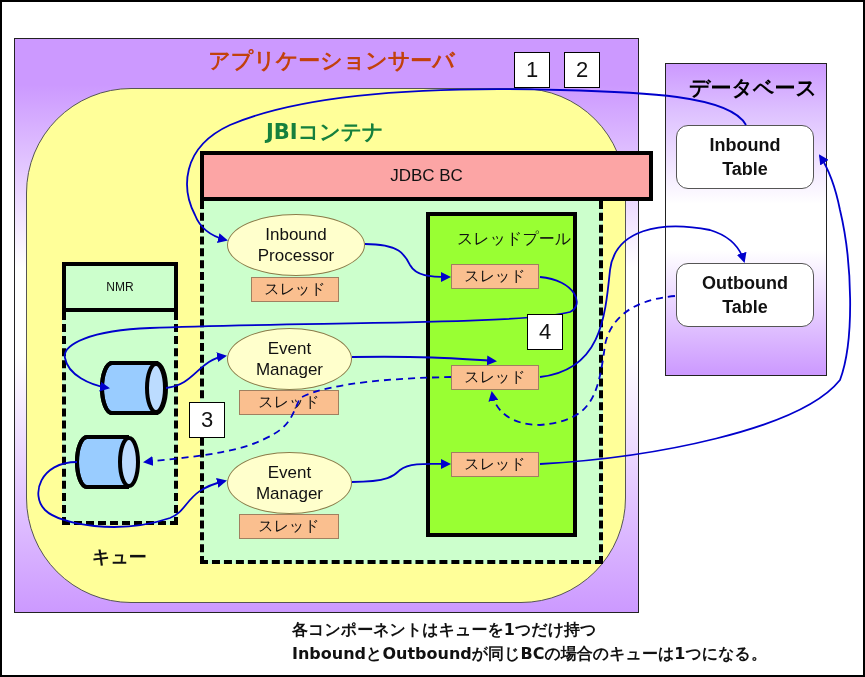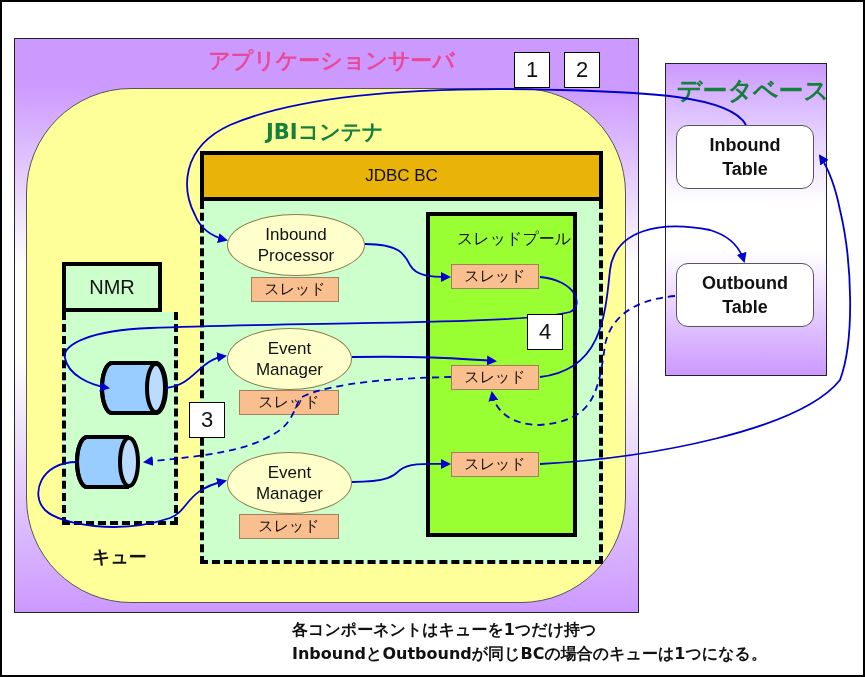--- a/index.html
+++ b/index.html
@@ -1,37 +1,37 @@
 <!DOCTYPE html>
 <html><head>
 <meta charset="utf-8">
 <style>
   html,body{margin:0;padding:0;background:#fff;}
   body{width:865px;height:677px;position:relative;overflow:hidden;font-family:"DejaVu Sans","Liberation Sans",sans-serif;}
   .frame{position:absolute;left:0;top:0;width:861px;height:673px;border:2px solid #000;border-right-width:2px;box-sizing:content-box;}
   .abs{position:absolute;box-sizing:border-box;}
   .appserver{left:14px;top:38px;width:625px;height:575px;border:1px solid #222;
     background:linear-gradient(to bottom,#cc99ff 0%,#cc99ff 8%,#ffffff 40%,#ffffff 55%,#cc99ff 100%);}
-  .appserver-title{left:14px;top:46px;width:625px;text-align:center;font-size:22px;font-weight:bold;color:#ec4899;padding-left:10px;}
+  .appserver-title{left:14px;top:46px;width:625px;text-align:center;font-size:22px;font-weight:bold;color:#c2410c;padding-left:10px;}
   .jbi{left:26px;top:88px;width:600px;height:515px;border:1px solid #555;border-radius:105px;background:#ffff99;}
   .jbi-title{left:266px;top:118px;font-size:21px;font-weight:bold;color:#15803d;}
-  .jdbc-head{left:200px;top:151px;width:403px;height:50px;border:4px solid #000;background:#eab308;
+  .jdbc-head{left:200px;top:151px;width:453px;height:50px;border:4px solid #000;background:#fca5a5;
     display:flex;align-items:center;justify-content:center;font-size:17px;color:#111;font-family:"Liberation Sans",sans-serif;text-align:right;}
   .jdbc-body{left:200px;top:201px;width:403px;height:363px;border:4px dashed #000;border-top:none;background:#ccffcc;}
   .pool{left:426px;top:212px;width:151px;height:325px;border:4px solid #000;background:#99ff33;}
   .pool-title{left:426px;top:229px;width:151px;text-align:center;font-size:16px;color:#111;padding-left:25px;}
   .thread{height:25px;width:88px;background:#fabf8f;border:1px solid #a08060;display:flex;align-items:center;justify-content:center;font-size:15px;color:#111;}
   .ellipse{width:138px;height:62px;border:1px solid #8b7d4a;border-radius:50%;background:#ffffcc;display:flex;flex-direction:column;align-items:center;justify-content:center;font-size:17px;line-height:21px;color:#111;font-family:"Liberation Sans",sans-serif;}
-  .nmr-head{left:62px;top:262px;width:100px;height:50px;border:4px solid #000;background:#ccffcc;display:flex;align-items:center;justify-content:center;font-size:20px;color:#111;font-family:"Liberation Sans",sans-serif;}
+  .nmr-head{left:62px;top:262px;width:116px;height:50px;border:4px solid #000;background:#ccffcc;display:flex;align-items:center;justify-content:center;font-size:12px;color:#111;font-family:"Liberation Sans",sans-serif;}
   .nmr-body{left:62px;top:312px;width:116px;height:213px;border:4px dashed #000;border-top:none;background:#ccffcc;}
   .queue-label{font-size:18px;font-weight:bold;color:#111;margin-top:45px;}
   .numbox{width:36px;height:36px;border:1px solid #000;background:#fff;display:flex;align-items:center;justify-content:center;font-size:22px;color:#111;font-family:"Liberation Sans",sans-serif;}
   .db{left:665px;top:63px;width:162px;height:313px;border:1px solid #222;
     background:linear-gradient(to bottom,#cc99ff 0%,#ddc0ff 15%,#ffffff 45%,#ffffff 60%,#cc99ff 100%);}
-  .db-title{left:665px;top:74px;width:176px;text-align:center;font-size:25px;font-weight:bold;color:#15803d;}
+  .db-title{left:665px;top:74px;width:176px;text-align:center;font-size:21px;font-weight:bold;color:#000000;}
   .table{width:138px;height:64px;border:1px solid #555;border-radius:12px;background:#fff;display:flex;flex-direction:column;align-items:center;justify-content:center;font-size:18px;font-weight:bold;line-height:24px;color:#111;font-family:"Liberation Sans",sans-serif;}
   .caption{left:292px;top:618px;font-size:16px;line-height:24px;color:#111;font-weight:bold;}
   svg.overlay{position:absolute;left:0;top:0;}
 </style>
 </head>
 <body>
 
 <div class="frame"></div>
 
 <div class="abs appserver"></div>

